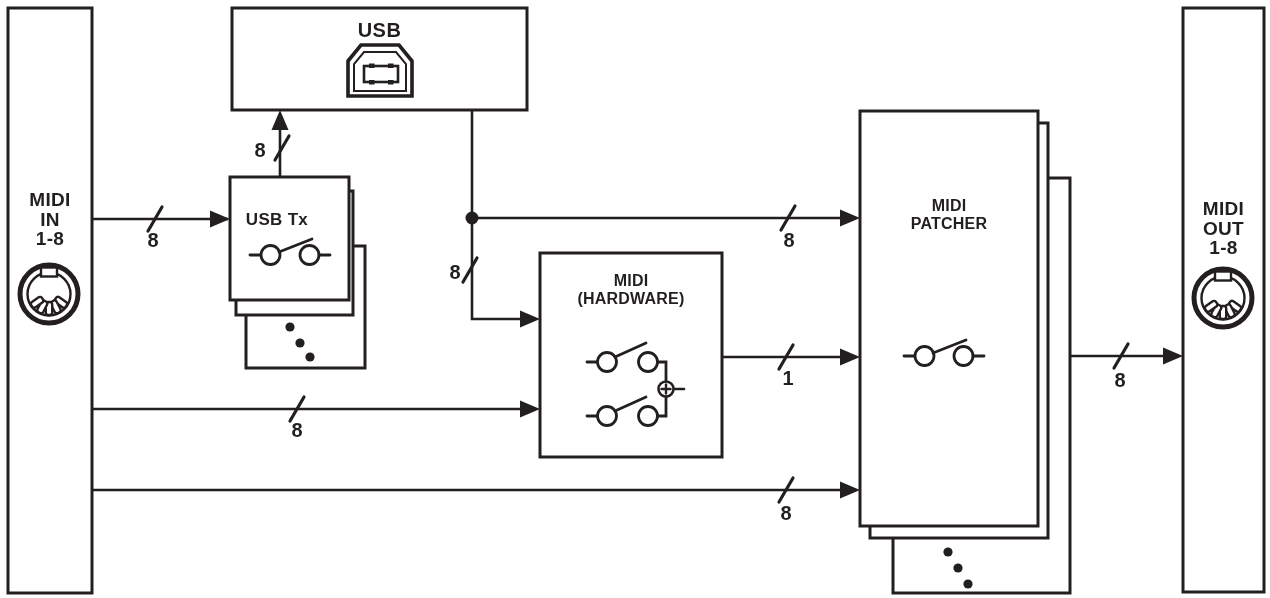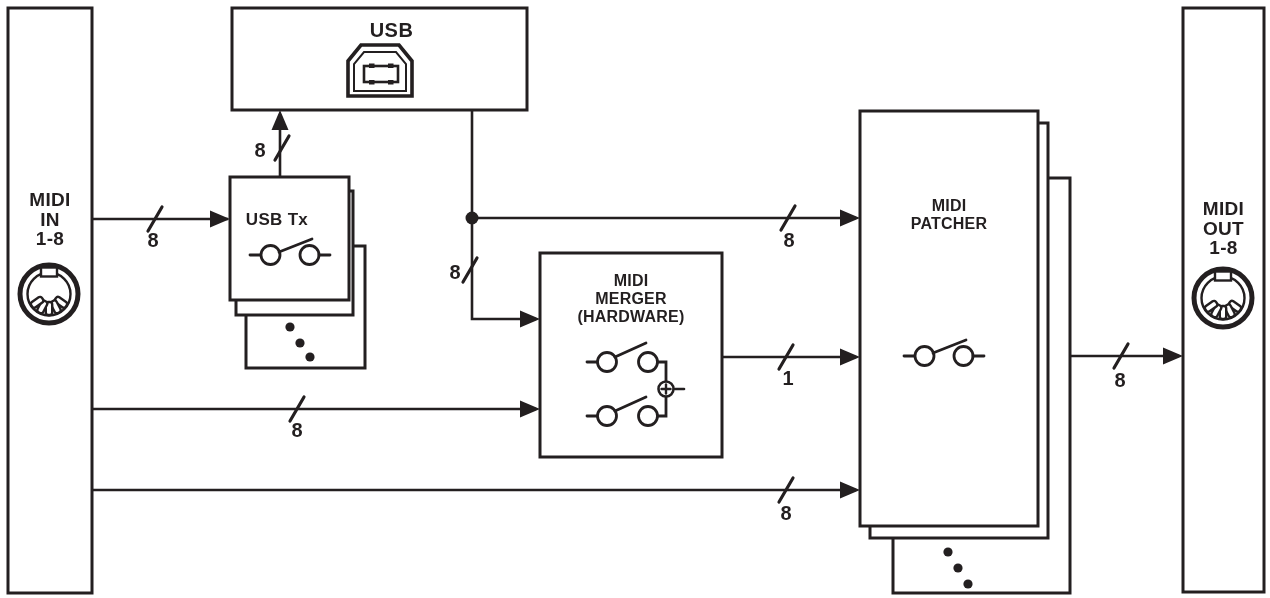--- a/index.html
+++ b/index.html
@@ -8,21 +8,21 @@
     font-family:"Liberation Sans",sans-serif;color:#231f20;overflow:hidden;
   }
   #stage svg{position:absolute;left:0;top:0;}
   .blklabel{
     position:absolute;text-align:center;font-weight:bold;color:#231f20;
     letter-spacing:.3px;white-space:nowrap;
   }
   .blklabel div{white-space:nowrap;}
   .lbl-big{font-size:19px;line-height:19.5px;}
   .lbl-med{font-size:16px;line-height:18px;letter-spacing:.2px;}
-  .lbl-usb{font-size:20px;line-height:20px;letter-spacing:.5px;padding-left:12px;}
+  .lbl-usb{font-size:20px;line-height:20px;letter-spacing:.5px;}
   .lbl-usbtx{font-size:17px;line-height:18px;}
   .busnum{font:bold 20px "Liberation Sans",sans-serif;fill:#231f20;}
 </style>
 </head>
 <body>
 
 <div id="stage">
 
 <svg width="1270" height="598" viewBox="0 0 1270 598">
   <defs>
@@ -173,21 +173,20 @@
 <div class="blklabel lbl-usb" style="left:232px;width:295px;top:20px;">
   <div>USB</div>
 </div>
 
 <div class="blklabel lbl-usbtx" style="left:230px;width:94px;top:211px;">
   <div>USB Tx</div>
 </div>
 
 <div class="blklabel lbl-med" style="left:540px;width:182px;top:272px;">
   <div>MIDI</div>
-  <div>MERGER</div>
   <div>(HARDWARE)</div>
 </div>
 
 <div class="blklabel lbl-med" style="left:860px;width:178px;top:197px;">
   <div>MIDI</div>
   <div>PATCHER</div>
 </div>
 
 <div class="blklabel lbl-big" style="left:1183px;width:81px;top:199px;">
   <div>MIDI</div>

